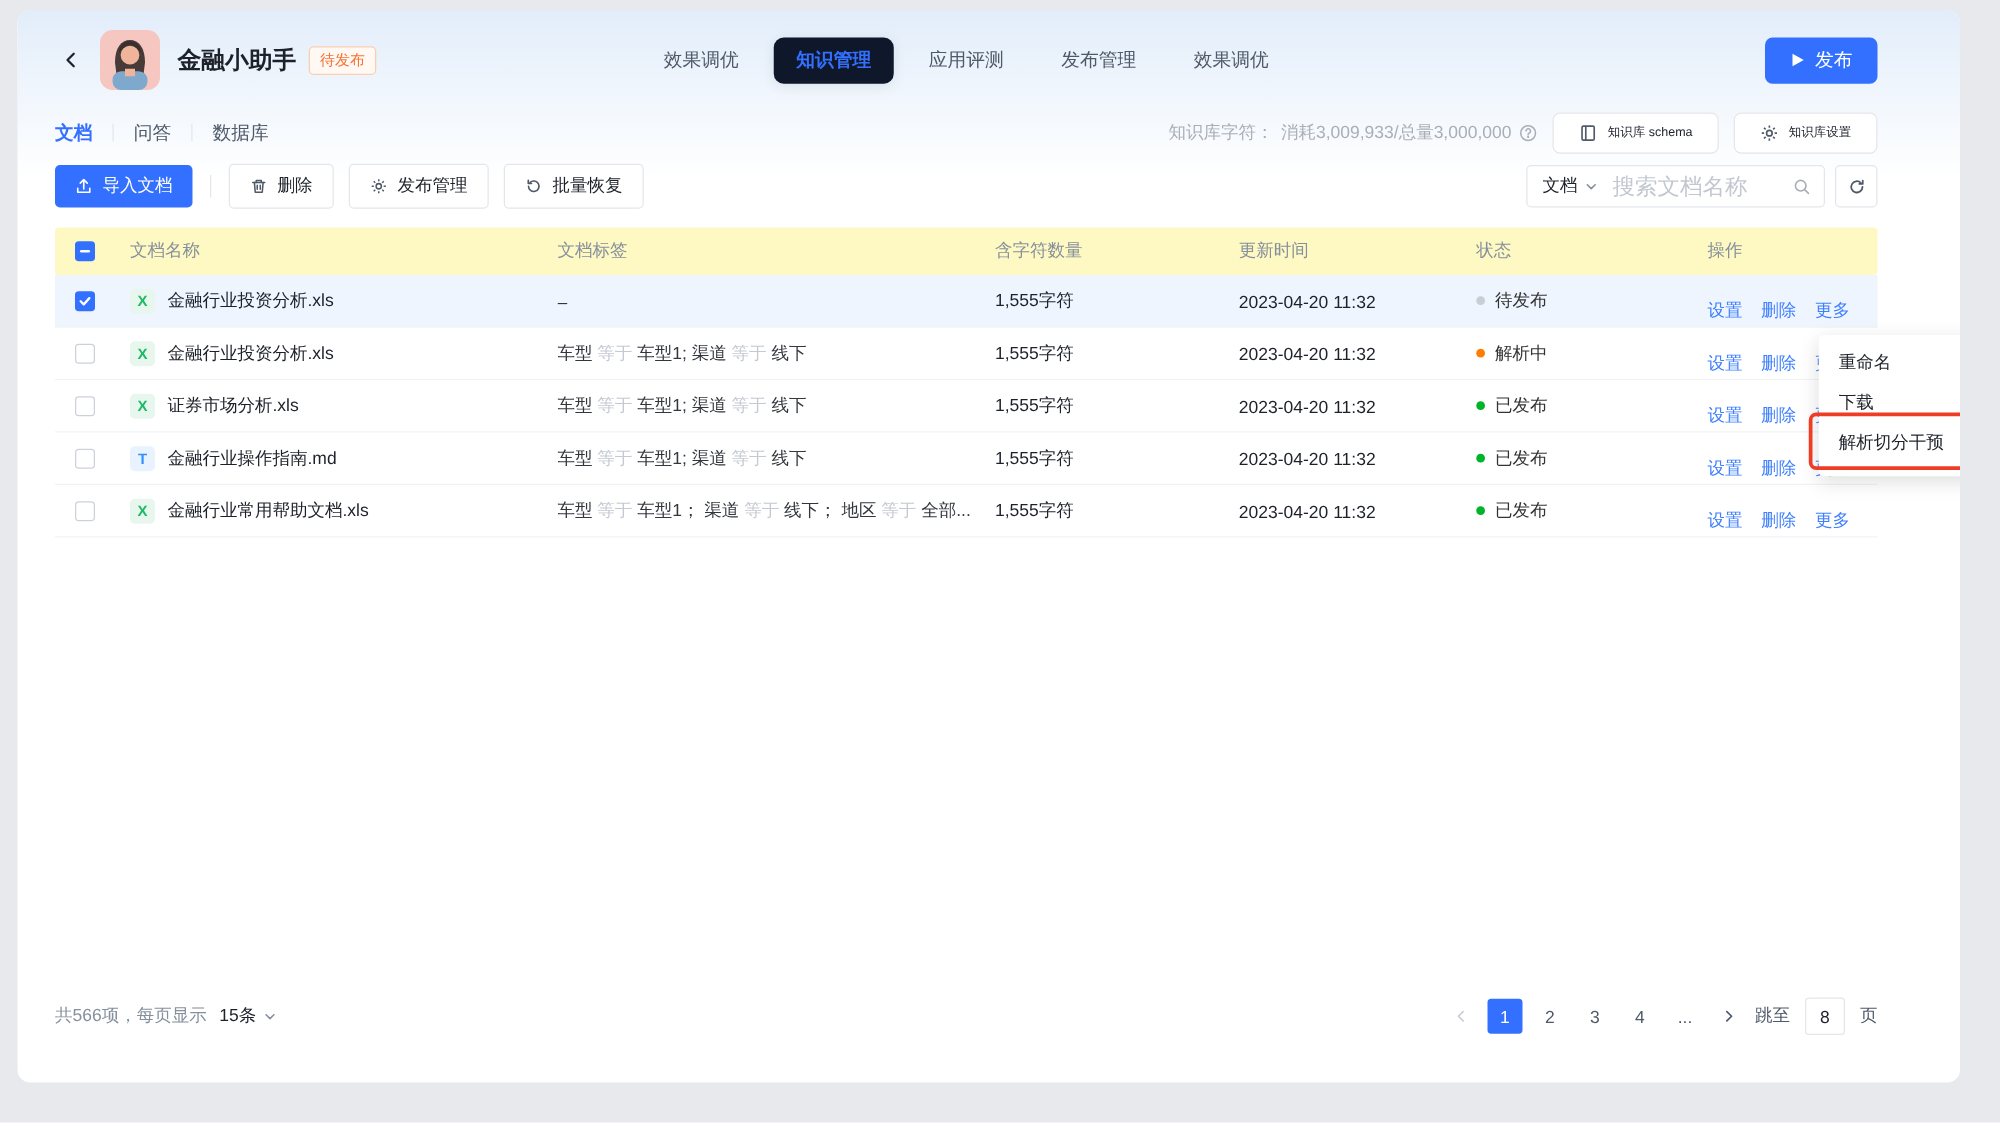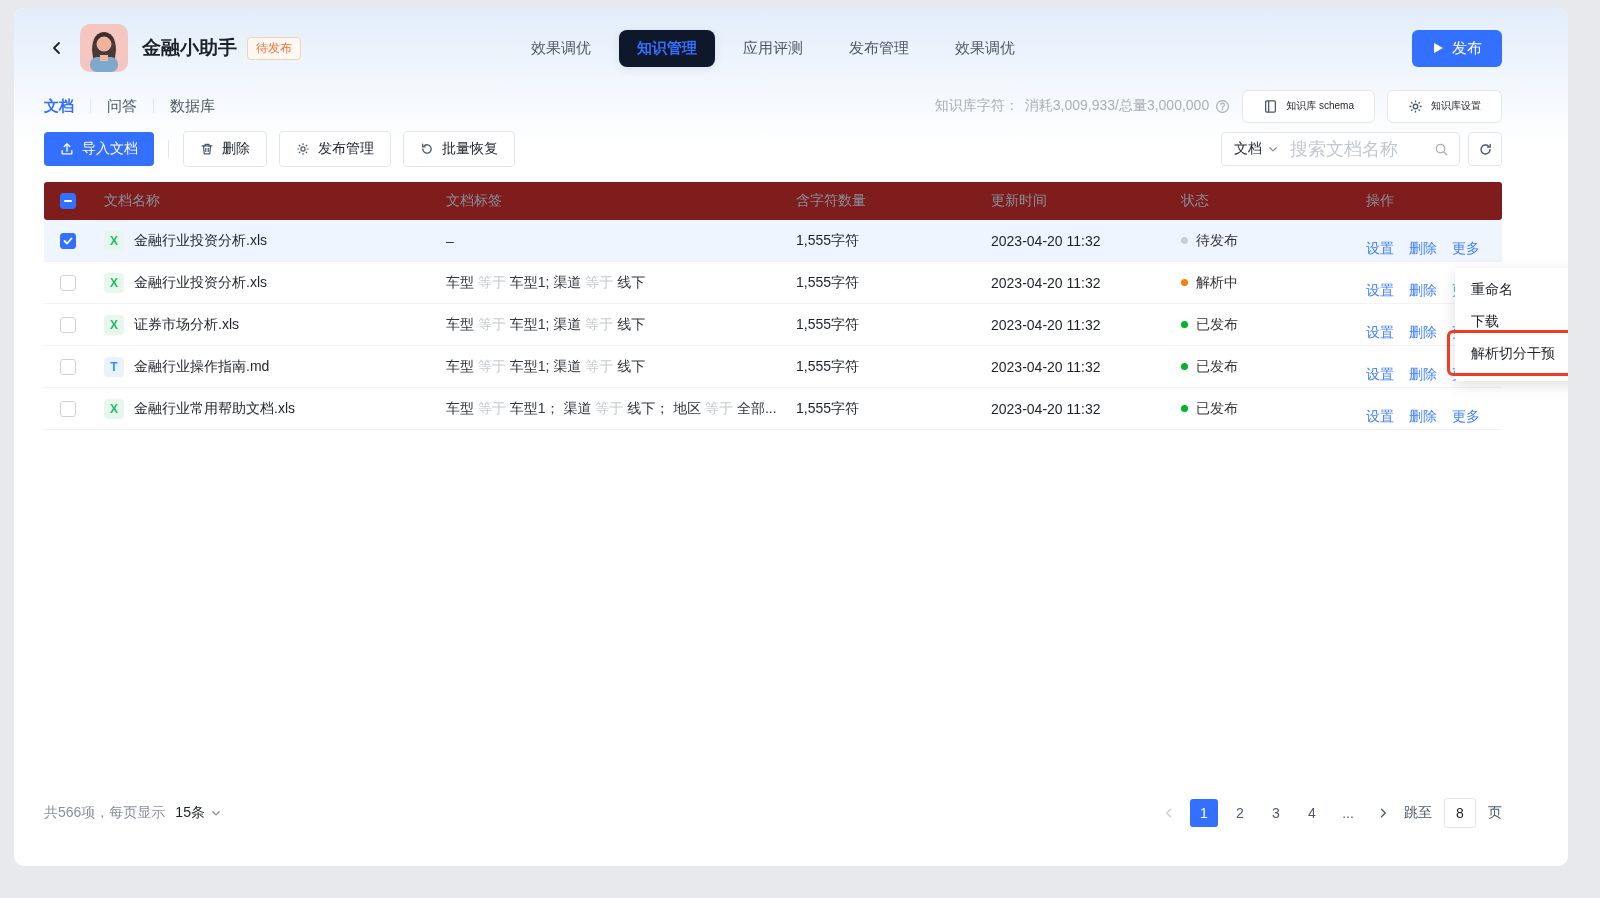--- a/index.html
+++ b/index.html
@@ -52,21 +52,21 @@
   .type-select { display:flex; align-items:center; gap:6px; padding:0 12px; font-size:14px; color:#1d2129; cursor:pointer; height:100%; }
   .search-box { display:flex; align-items:center; height:100%; }
   .search-box input { border:none; outline:none; font-size:18px; width:140px; font-family:inherit; color:#3b82f6; }
   .search-box input::placeholder { color:#c2c7d0; }
   .search-icon { color:#a9aeb8; padding:0 10px 0 4px; display:flex; }
   .btn-square { width:34px; height:34px; border:1px solid #e5e6eb; background:#fff; border-radius:4px; display:flex; align-items:center; justify-content:center; color:#4e5969; cursor:pointer; }
 
   
   .table { margin-top:16px; }
   .thead, .trow { display:grid; grid-template-columns:52px 350px 350px 195px 190px 185px 1fr; align-items:center; }
-  .thead { background:#7f1d1d; height:38px; color:#86909c; font-size:14px; border-radius:3px; }
+  .thead { background:#fef9c3; height:38px; color:#86909c; font-size:14px; border-radius:3px; }
   .trow { height:42px; border-bottom:1px solid #f2f3f5; font-size:14px; }
   .trow.selected { background:#eef5ff; }
   .cb-wrap { display:flex; padding-left:16px; }
   .cb { width:16px; height:16px; border-radius:3px; border:1px solid #cdd2da; background:#fff; display:flex; align-items:center; justify-content:center; cursor:pointer; }
   .cb.checked, .cb.indeterminate { background:#3370ff; border-color:#3370ff; }
   .name-cell { display:flex; align-items:center; gap:10px; padding-left:8px; }
   .ficon { width:20px; height:20px; border-radius:4px; font-size:12px; font-weight:700; display:flex; align-items:center; justify-content:center; flex:0 0 auto; }
   .ficon.xls { background:#e8f7ee; color:#1fba66; }
   .ficon.md  { background:#e8f3ff; color:#3491fa; }
   .tags-cell { padding-right:12px; white-space:nowrap; overflow:hidden; color:#33373d; }

